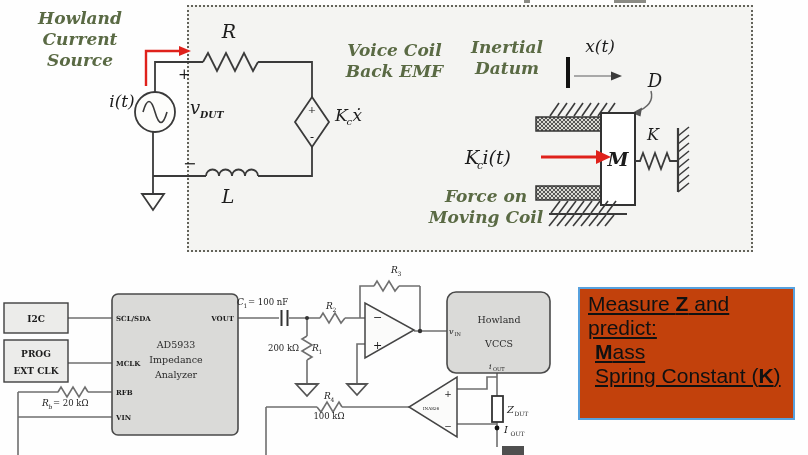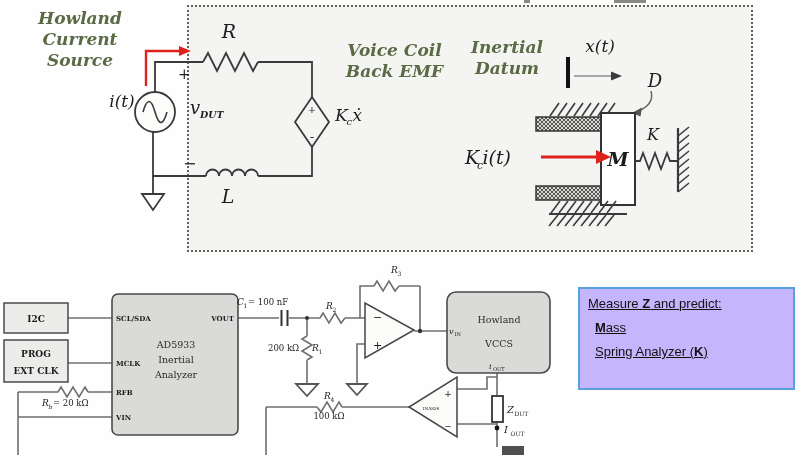--- a/index.html
+++ b/index.html
@@ -6,24 +6,24 @@
   .screen{position:relative;width:808px;height:455px;background:#fefefe;overflow:hidden;
           font-family:"DejaVu Serif", serif;}
   .dut-box{position:absolute;left:187px;top:5px;width:566px;height:247px;
            background:#f4f4f2;border:2px dotted #63635a;box-sizing:border-box;}
   .glabel{position:absolute;color:#5a6a44;font-style:italic;font-weight:bold;
           font-size:17px;line-height:21px;text-align:center;white-space:pre-line;}
   .chiplabel{position:absolute;color:#2b2b2b;font-size:9.5px;line-height:15px;
              text-align:center;white-space:pre-line;}
   .howlabel{position:absolute;color:#2b2b2b;font-size:9.5px;line-height:24px;
             text-align:center;white-space:pre-line;}
-  .predict{position:absolute;left:578px;top:287px;width:217px;height:103px;
-           box-sizing:border-box;border:2.5px solid #57a1de;background:#c4b5fd;
+  .predict{position:absolute;left:578px;top:287px;width:217px;height:133px;
+           box-sizing:border-box;border:2.5px solid #57a1de;background:#c2410c;
            padding:3px 8px 0 8px;font-family:"Liberation Sans", sans-serif;
-           font-size:13px;line-height:24px;color:#111;}
+           font-size:21px;line-height:24px;color:#111;}
   .predict .title{text-decoration:underline;}
   .predict .item{padding-left:7px;text-decoration:underline;}
   .b{font-weight:bold;}
   .smudge{position:absolute;background:#8a8a84;}
   svg{position:absolute;left:0;top:0;}
   svg text{fill:#1c1c1c;}
   .it{font-style:italic;}
 </style>
 </head>
 <body>
@@ -215,26 +215,28 @@
     <text x="510.5" y="436" font-size="6">OUT</text>
   </svg>
 
   <div class="glabel" style="left:24px;top:8px;width:112px">Howland
 Current
 Source</div>
   <div class="glabel" style="left:332px;top:40px;width:125px">Voice Coil
 Back EMF</div>
   <div class="glabel" style="left:464px;top:37px;width:86px">Inertial
 Datum</div>
+  <div class="glabel" style="left:422px;top:186px;width:128px">Force on
+Moving Coil</div>
 
   <div class="chiplabel" style="left:126px;top:337px;width:100px">AD5933
-Inertial
+Impedance
 Analyzer</div>
   <div class="howlabel" style="left:450px;top:308px;width:98px">Howland
 VCCS</div>
 
   <div class="predict">
     <div class="title"><span>Measure </span><span class="b">Z</span><span> and predict:</span></div>
     <div class="item"><span></span><span class="b">M</span><span>ass</span></div>
-    <div class="item"><span>Spring Analyzer (</span><span class="b">K</span><span>)</span></div>
+    <div class="item"><span>Spring Constant (</span><span class="b">K</span><span>)</span></div>
   </div>
 
 </div>
 
 </body></html>

